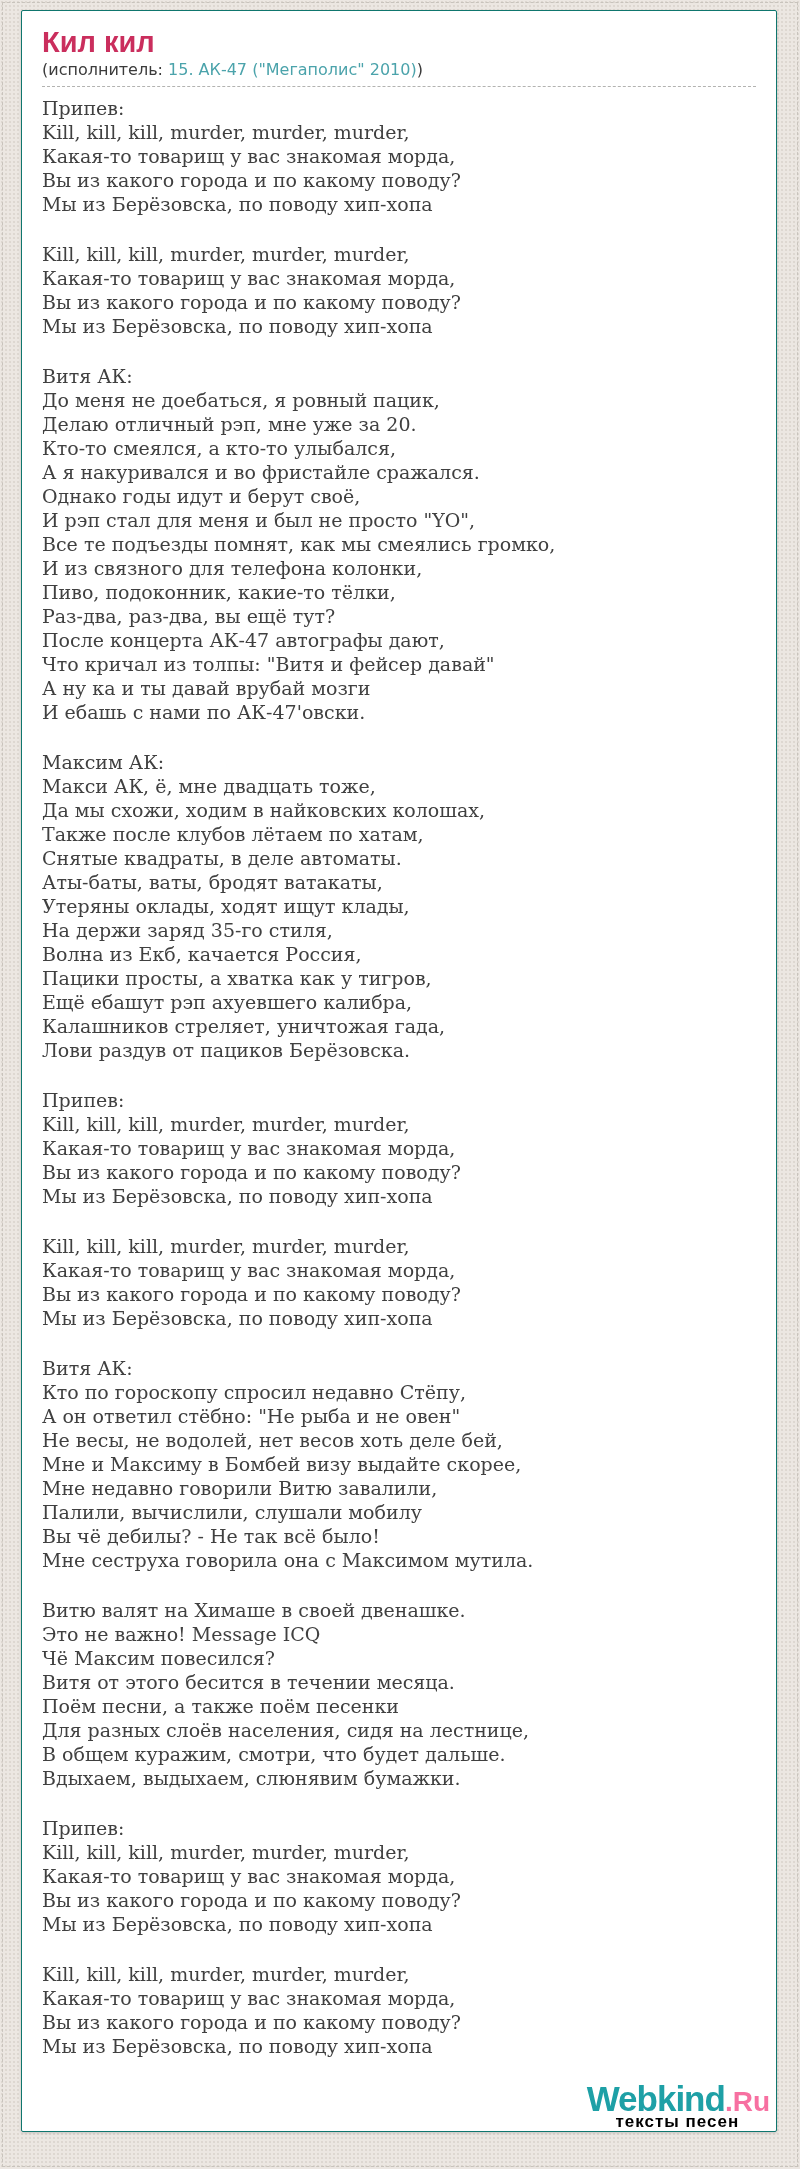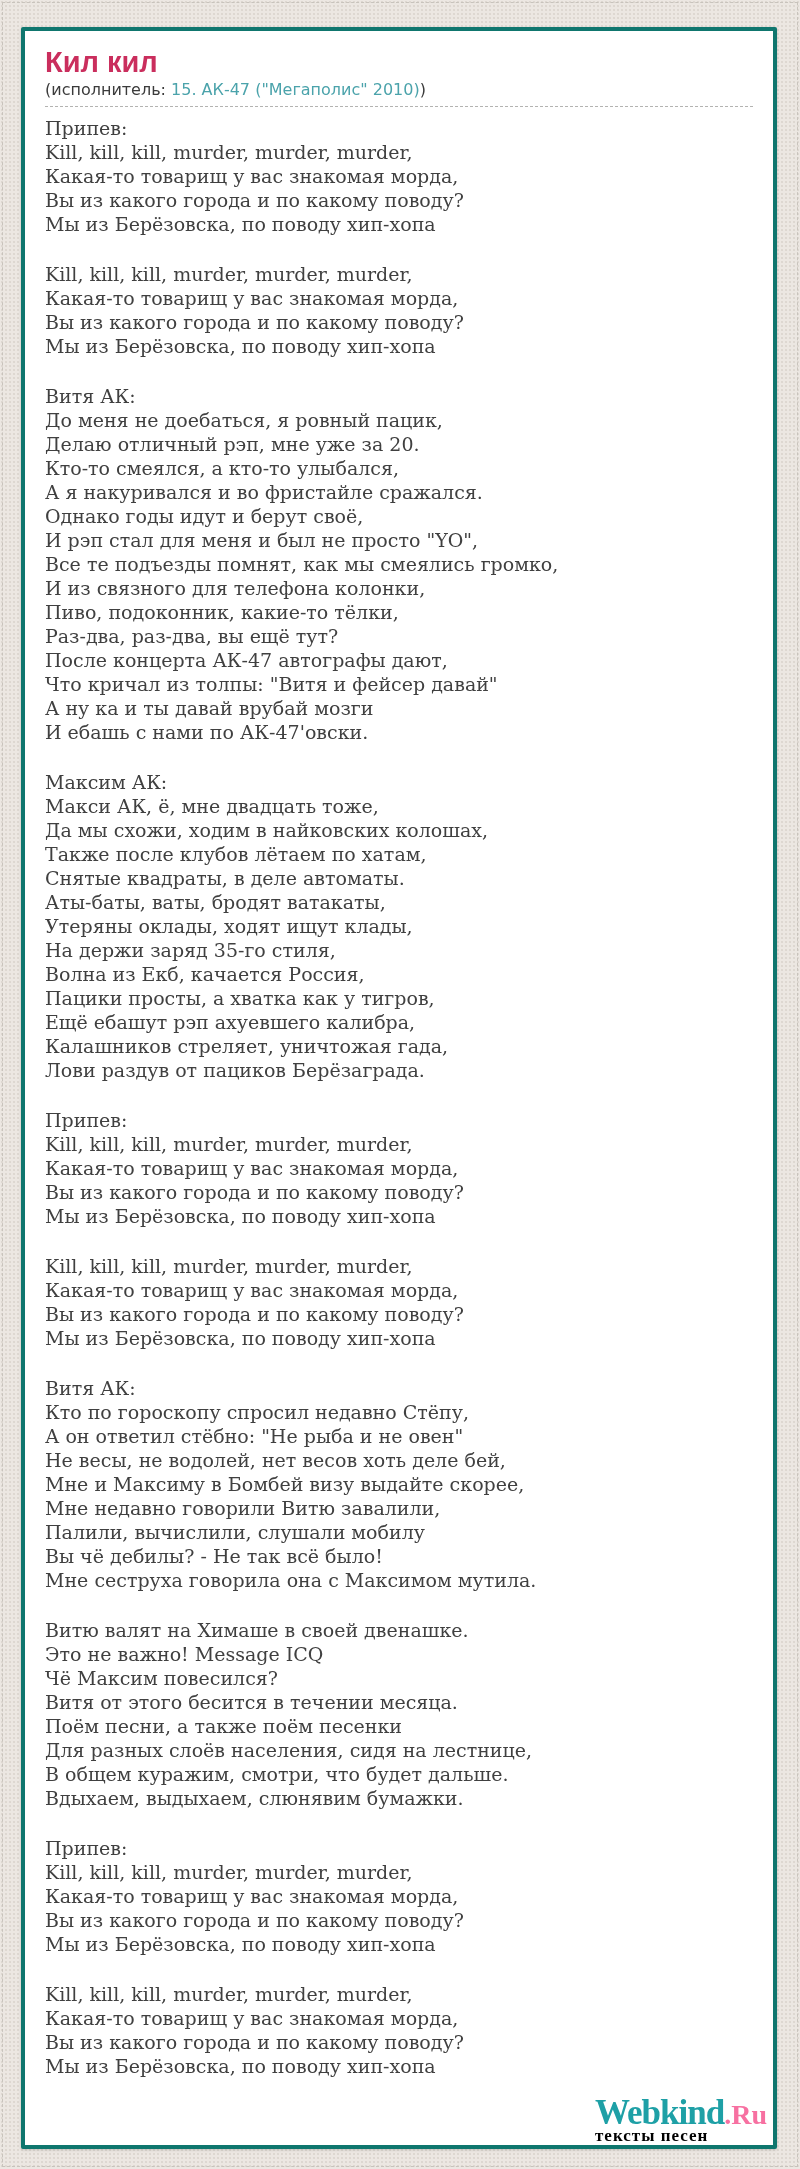--- a/index.html
+++ b/index.html
@@ -8,23 +8,23 @@
     background-color:#ece7e2;
     background-image:radial-gradient(rgba(185,175,165,0.28) 1px, transparent 1px);
     background-size:4px 4px;
     font-family:"DejaVu Sans", sans-serif;
   }
   .frame{
     position:absolute;left:2px;top:2px;right:2px;bottom:2px;
     border:1px dashed #c8c3bc;pointer-events:none;
   }
   .card{
-    position:absolute;left:21px;top:27px;width:756px;height:2122px;
+    position:absolute;left:21px;top:10px;width:756px;height:2122px;
     box-sizing:border-box;background:#ffffff;
-    border:4px solid #0f766e;border-radius:2px;
+    border:1px solid #0f766e;border-radius:2px;
     box-shadow:0 1px 3px rgba(0,0,0,0.16);
     padding:14px 20px 0 20px;
   }
   h1.song-title{
     margin:2px 0 3px 0;
     font-family:"Liberation Sans", sans-serif;
     font-size:29px;font-weight:bold;line-height:1.05;
     color:#ca2e5d;
   }
   .artist-line{
@@ -39,22 +39,22 @@
   }
   .lyrics{
     margin-top:9px;
     font-family:"DejaVu Serif", serif;
     font-size:19px;line-height:24px;color:#404040;
   }
   .stanza{margin:0 0 26px 0;}
   .line{white-space:nowrap;}
   .logo{
     position:absolute;right:6px;bottom:1px;
-    text-align:left;
-    font-family:Liberation Serif, serif;
+    text-align:center;
+    font-family:Liberation Sans, sans-serif;
     font-weight:bold;line-height:1;
   }
   .logo-main{font-size:35px;color:#1ea0a6;letter-spacing:-1px;}
   .logo-suffix{font-size:28px;color:#f770a1;}
   .logo-tagline{
     font-size:17px;color:#000000;letter-spacing:1px;
     margin-top:-3px;padding-right:2px;
   }
 </style>
 </head>
@@ -104,21 +104,21 @@
         <div class="line">Да мы схожи, ходим в найковских колошах,</div>
         <div class="line">Также после клубов лётаем по хатам,</div>
         <div class="line">Снятые квадраты, в деле автоматы.</div>
         <div class="line">Аты-баты, ваты, бродят ватакаты,</div>
         <div class="line">Утеряны оклады, ходят ищут клады,</div>
         <div class="line">На держи заряд 35-го стиля,</div>
         <div class="line">Волна из Екб, качается Россия,</div>
         <div class="line">Пацики просты, а хватка как у тигров,</div>
         <div class="line">Ещё ебашут рэп ахуевшего калибра,</div>
         <div class="line">Калашников стреляет, уничтожая гада,</div>
-        <div class="line">Лови раздув от пациков Берёзаграда.</div>
+        <div class="line">Лови раздув от пациков Берёзовска.</div>
       </div>
       <div class="stanza">
         <div class="line">Припев:</div>
         <div class="line">Kill, kill, kill, murder, murder, murder,</div>
         <div class="line">Какая-то товарищ у вас знакомая морда,</div>
         <div class="line">Вы из какого города и по какому поводу?</div>
         <div class="line">Мы из Берёзовска, по поводу хип-хопа</div>
       </div>
       <div class="stanza">
         <div class="line">Kill, kill, kill, murder, murder, murder,</div>

